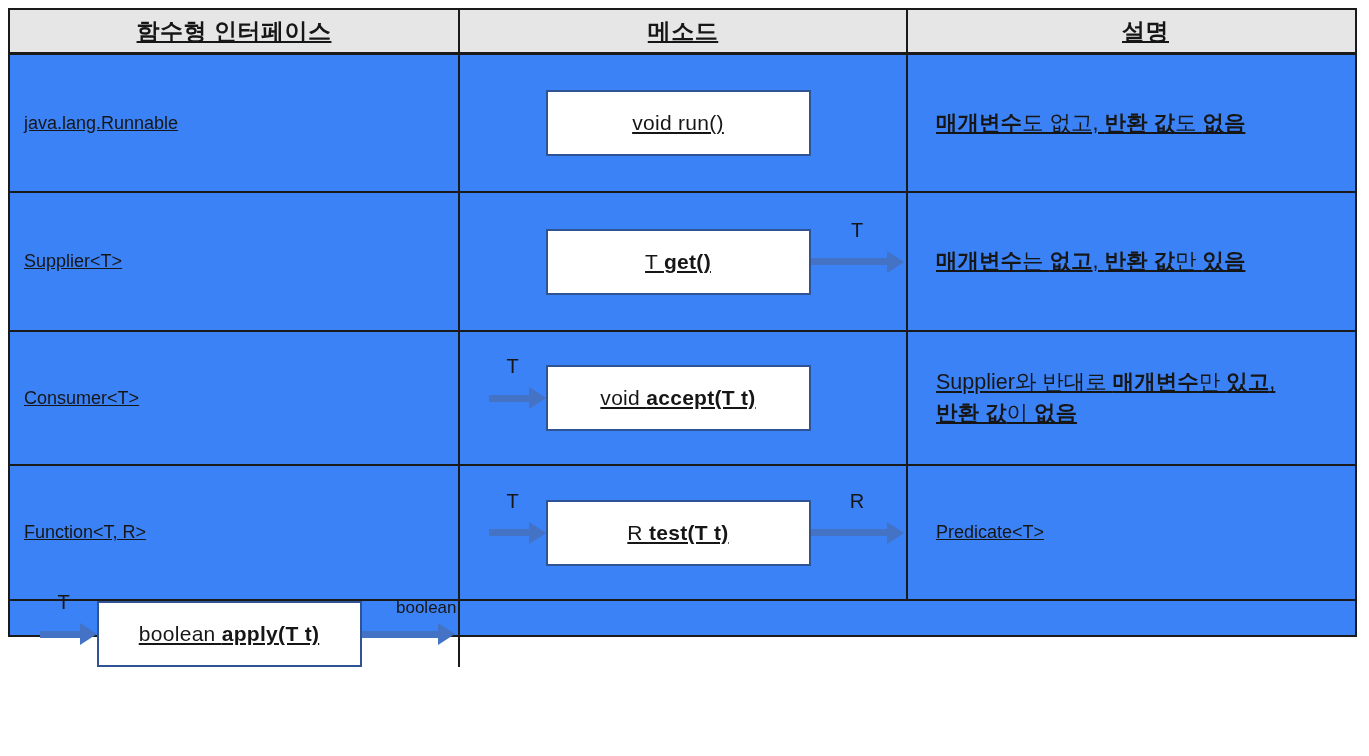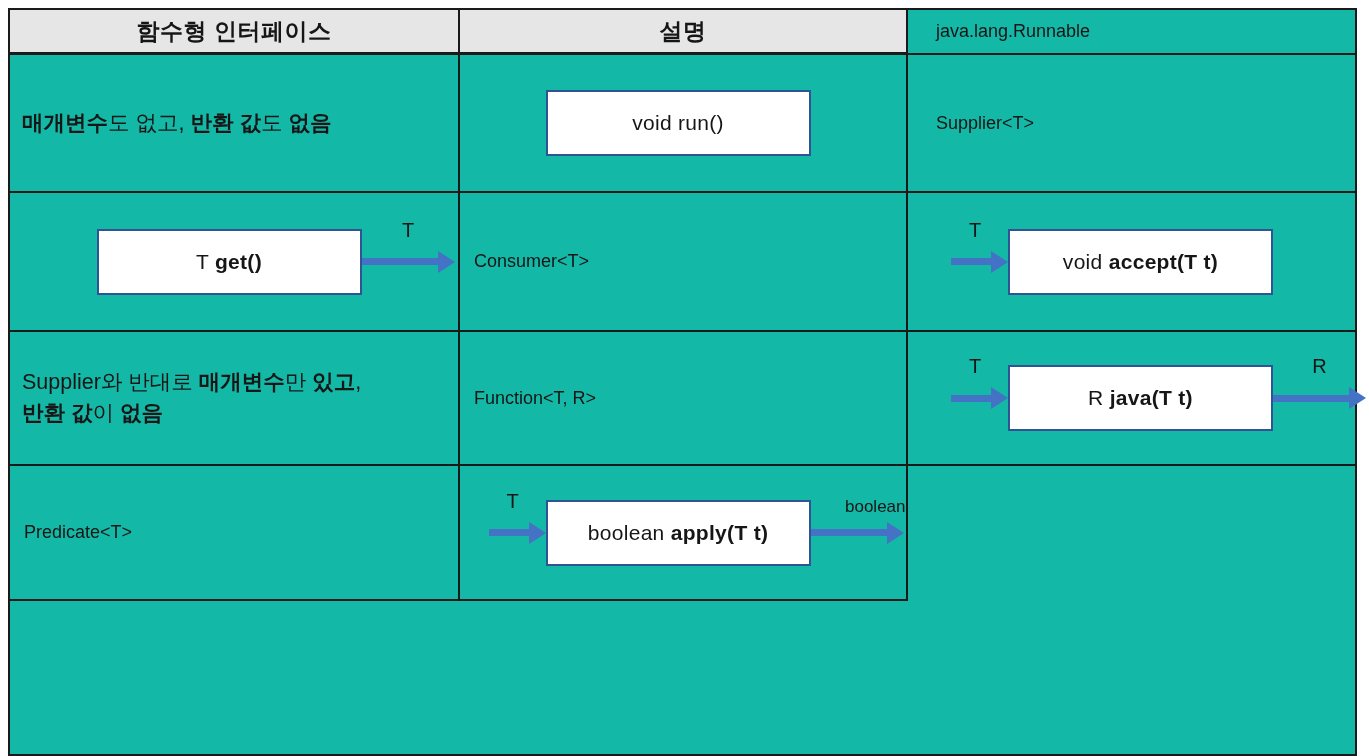--- a/index.html
+++ b/index.html
@@ -4,24 +4,25 @@
 <style>
   :root{
     --arrow:#4472C4; --boxborder:#2F5496; --headerbg:#E7E6E6; --grid:#1a1a1a; --ink:#161616;
   }
   html,body{margin:0;padding:0;background:#ffffff;}
   body{
     width:1369px;height:756px;position:relative;overflow:hidden;
     font-family:"Liberation Sans","DejaVu Sans",sans-serif;color:var(--ink);
   }
   .fi-table{
-    position:absolute;left:8px;top:8px;width:1349px;height:748px;
-    border:2px solid var(--grid);box-sizing:border-box;background:#14b8a6;
+    position:absolute;left:8px;top:8px;width:1349px;height:629px;
+    border:2px solid var(--grid);box-sizing:border-box;background:#3b82f6;
     display:grid;grid-template-columns:450px 448px 1fr;
     grid-template-rows:45px 138px 139px 134px 135px 1fr;
+    text-decoration:underline;
   }
   .cell{box-sizing:border-box;border-right:2px solid var(--grid);border-bottom:2px solid var(--grid);}
   .cell:nth-child(3n){border-right:none;padding-left:28px;}
   .cell:nth-child(n+16){border-bottom:none;}
   .header{
     background:var(--headerbg);border-bottom:3px solid var(--grid);
     display:flex;align-items:center;justify-content:center;
     font-weight:bold;font-size:23px;letter-spacing:.5px;
   }
   .col-interface{display:flex;align-items:center;padding-left:14px;font-size:18px;}
@@ -44,62 +45,66 @@
   .arrow.hidden{visibility:hidden;}
   .col-desc{display:flex;flex-direction:column;justify-content:center;padding:0 12px;font-size:21.5px;line-height:1.42;}
   .desc-line{white-space:normal;}
   b{font-weight:bold;}
 </style>
 </head>
 <body>
 
 <div class="fi-table">
   <div class="cell header">함수형 인터페이스</div>
+  <div class="cell header">메소드</div>
   <div class="cell header">설명</div>
 
   <div class="cell col-interface">
     <span class="iface">java.lang.Runnable</span>
   </div>
-  <div class="cell col-desc">
-      <div class="desc-line"><b>매개변수</b><span>도 없고, </span><b>반환 값</b><span>도 </span><b>없음</b></div>
-    </div>
   <div class="cell col-method">
     <div class="diagram">
       <div class="arrow in hidden">
 
         <span class="shaft"></span>
         <span class="head"></span>
       </div>
       <div class="method-box"><span>void run()</span></div>
       <div class="arrow out hidden">
 
         <span class="shaft"></span>
         <span class="head"></span>
       </div>
     </div>
   </div>
+  <div class="cell col-desc">
+      <div class="desc-line"><b>매개변수</b><span>도 없고, </span><b>반환 값</b><span>도 </span><b>없음</b></div>
+    </div>
 
   <div class="cell col-interface">
     <span class="iface">Supplier&lt;T&gt;</span>
   </div>
   <div class="cell col-method">
     <div class="diagram">
       <div class="arrow in hidden">
 
         <span class="shaft"></span>
         <span class="head"></span>
       </div>
       <div class="method-box"><span>T </span><b>get()</b></div>
       <div class="arrow out">
         <span class="arrow-label">T</span>
         <span class="shaft"></span>
         <span class="head"></span>
       </div>
     </div>
   </div>
+  <div class="cell col-desc">
+      <div class="desc-line"><b>매개변수</b><span>는 </span><b>없고</b><span>, </span><b>반환 값</b><span>만 </span><b>있음</b></div>
+    </div>
 
   <div class="cell col-interface">
     <span class="iface">Consumer&lt;T&gt;</span>
   </div>
   <div class="cell col-method">
     <div class="diagram">
       <div class="arrow in">
         <span class="arrow-label">T</span>
         <span class="shaft"></span>
         <span class="head"></span>
@@ -120,21 +125,21 @@
   <div class="cell col-interface">
     <span class="iface">Function&lt;T, R&gt;</span>
   </div>
   <div class="cell col-method">
     <div class="diagram">
       <div class="arrow in">
         <span class="arrow-label">T</span>
         <span class="shaft"></span>
         <span class="head"></span>
       </div>
-      <div class="method-box"><span>R </span><b>java(T t)</b></div>
+      <div class="method-box"><span>R </span><b>test(T t)</b></div>
       <div class="arrow out">
         <span class="arrow-label">R</span>
         <span class="shaft"></span>
         <span class="head"></span>
       </div>
     </div>
   </div>
 
   <div class="cell col-interface">
     <span class="iface">Predicate&lt;T&gt;</span>

